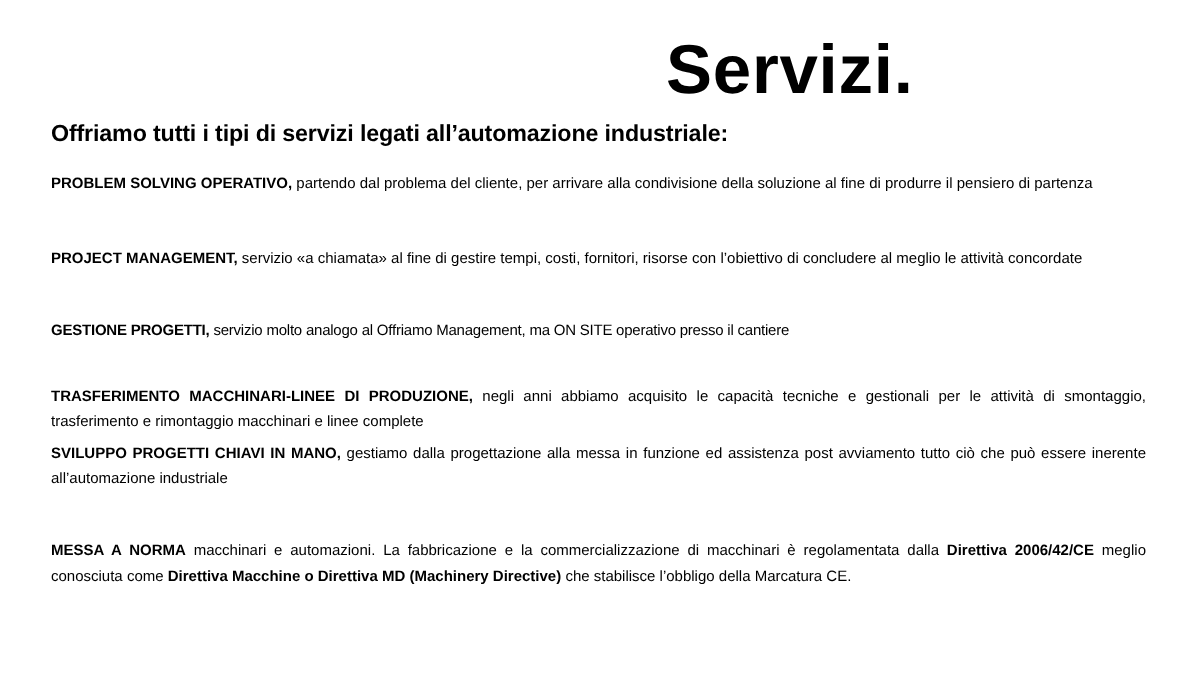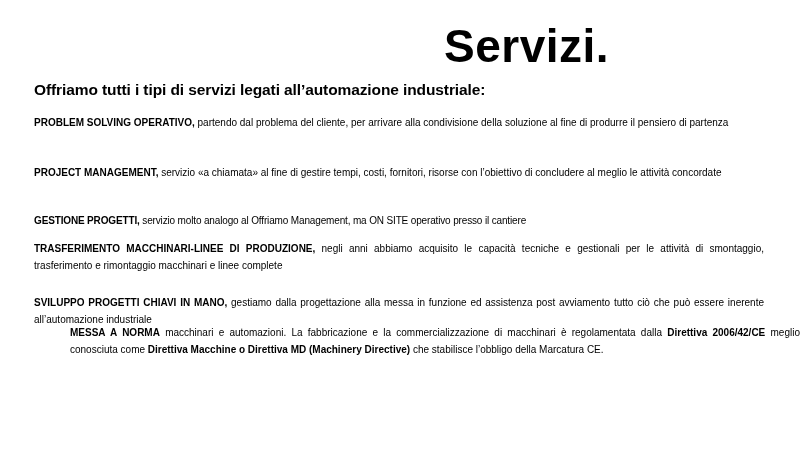--- a/index.html
+++ b/index.html
@@ -59,23 +59,23 @@
 </p>
 
 <p class="item" style="top:164px;">
   <b>PROJECT MANAGEMENT,</b><span> servizio «a chiamata» al fine di gestire tempi, costi, fornitori, risorse con l’obiettivo di concludere al meglio le attività concordate</span>
 </p>
 
 <p class="item narrow" style="top:212px;">
   <b>GESTIONE  PROGETTI,</b><span> servizio molto analogo al Offriamo Management, ma ON SITE operativo presso il cantiere</span>
 </p>
 
-<p class="item" style="top:240px;">
+<p class="item" style="top:256px;">
   <b>TRASFERIMENTO MACCHINARI-LINEE DI PRODUZIONE,</b><span> negli anni abbiamo acquisito le capacità tecniche e gestionali per le attività di smontaggio, trasferimento e rimontaggio macchinari e linee complete</span>
 </p>
 
 <p class="item" style="top:294px;">
   <b>SVILUPPO PROGETTI CHIAVI IN MANO,</b><span> gestiamo dalla progettazione alla messa in funzione ed assistenza post avviamento tutto ciò che può essere inerente all’automazione industriale</span>
 </p>
 
-<p class="item" style="top:324px;margin-left:36px;">
+<p class="item" style="top:359px;">
   <b>MESSA A NORMA</b><span> macchinari e automazioni. La fabbricazione e la commercializzazione di macchinari è regolamentata dalla </span><b>Direttiva  2006/42/CE</b><span> meglio conosciuta come </span><b>Direttiva Macchine o Direttiva MD (Machinery Directive)</b><span> che stabilisce l’obbligo della Marcatura CE.</span>
 </p>
 
 </body></html>

